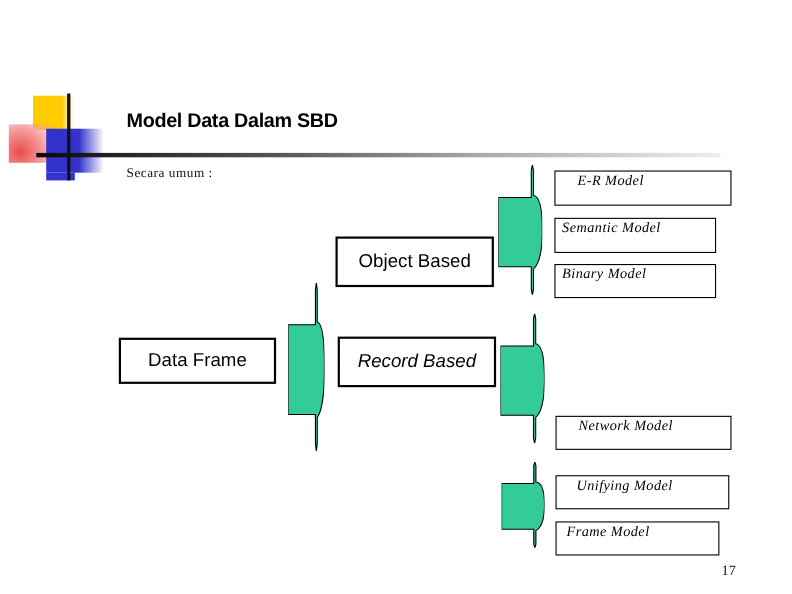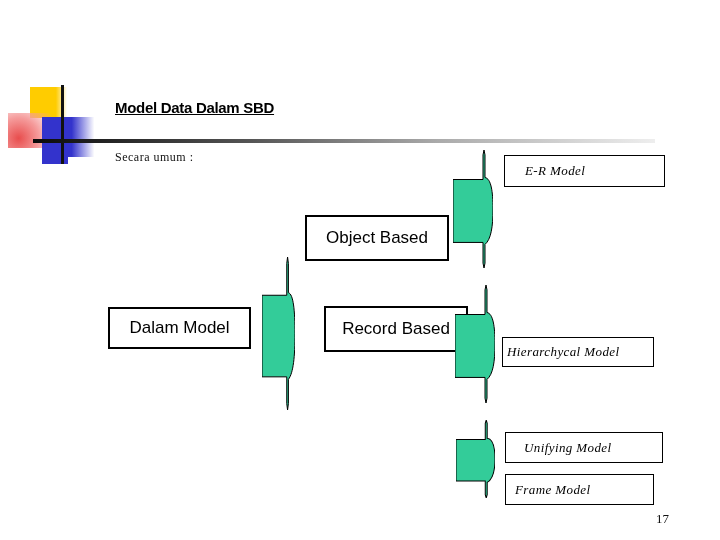--- a/index.html
+++ b/index.html
@@ -13,33 +13,33 @@
   .logo-red{position:absolute;left:8px;top:113px;width:48px;height:35px;
     background:radial-gradient(circle at 22% 72%, #E84D4D 0%, #F59B9B 45%, rgba(255,255,255,0) 90%);}
   .logo-blue{position:absolute;left:42px;top:117px;width:54px;height:40px;
     background:linear-gradient(to right,#3333CC 55%,rgba(255,255,255,0) 97%);}
   .logo-blue-tab{position:absolute;left:42px;top:157px;width:26px;height:7px;background:#3333CC;}
   .logo-vline{position:absolute;left:61px;top:85px;width:3px;height:79px;background:#111;}
   .title-rule{position:absolute;left:33px;top:139px;width:622px;height:4px;
     background:linear-gradient(to right,#0a0a0a 0%,#555 35%,#aaa 65%,#eeeeee 100%);}
   
   .slide-title{position:absolute;left:115px;top:99px;
-    font-size:15px;font-weight:bold;color:#000;letter-spacing:-0.3px;white-space:nowrap;text-decoration:underline;}
+    font-size:18px;font-weight:bold;color:#000;letter-spacing:-0.3px;white-space:nowrap;}
   .slide-subtitle{position:absolute;left:115px;top:150px;
     font-family:"Liberation Serif",serif;font-size:12px;color:#111;letter-spacing:0.5px;white-space:nowrap;}
   .page-number{position:absolute;left:656px;top:511px;
     font-family:"Liberation Serif",serif;font-size:13px;color:#111;}
   
   .big-box{position:absolute;display:flex;align-items:center;justify-content:center;
     border:2px solid #000;background:#fff;font-size:17px;color:#000;white-space:nowrap;}
   .box-data-model{left:108px;top:307px;width:139px;height:38px;}
   .box-object-based{left:305px;top:215px;width:140px;height:42px;}
-  .box-record-based{left:324px;top:306px;width:140px;height:42px;}
+  .box-record-based{left:307px;top:306px;width:140px;height:42px;font-style:italic;}
   .box-physical-based{left:305px;top:428px;width:142px;height:40px;}
-  .small-box{position:absolute;display:flex;align-items:center;
+  .small-box{position:absolute;display:flex;align-items:flex-start;
     border:1px solid #000;background:#fff;
     font-family:"Liberation Serif",serif;font-style:italic;font-size:13px;color:#000;
     letter-spacing:0.4px;white-space:nowrap;}
   .box-er{left:504px;top:155px;width:139px;height:30px;padding-left:20px;}
   .box-semantic{left:504px;top:198px;width:139px;height:30px;padding-left:6px;}
   .box-binary{left:504px;top:240px;width:139px;height:29px;padding-left:6px;}
   .box-relational{left:502px;top:293px;width:140px;height:30px;padding-left:4px;}
   .box-hierarchycal{left:502px;top:337px;width:146px;height:28px;padding-left:4px;}
   .box-network{left:505px;top:378px;width:138px;height:29px;padding-left:20px;}
   .box-unifying{left:505px;top:432px;width:138px;height:29px;padding-left:18px;}
@@ -61,21 +61,21 @@
   <div class="logo-red"></div>
   <div class="logo-blue"></div>
   <div class="logo-blue-tab"></div>
   <div class="logo-vline"></div>
   <div class="title-rule"></div>
 
   <div class="slide-title">Model Data Dalam SBD</div>
   <div class="slide-subtitle">Secara umum :</div>
 
   <div class="big-box box-data-model">
-    <span>Dalam Model</span>
+    <span>Data Frame</span>
   </div>
 
   <div class="big-box box-object-based">
     <span>Object Based</span>
   </div>
   <div class="big-box box-record-based">
     <span>Record Based</span>
   </div>
 
   <div class="brace brace-1">
@@ -95,22 +95,28 @@
   </div>
   <div class="brace brace-4">
     <svg viewBox="0 0 40 120" preserveAspectRatio="none">
       <path d="M31,0 L30,5 L30,30 L0,30 L0,94 L30,94 L30,115 L31,120 L32,115 L32,96 C38,91 40,78 40,60 C40,42 38,29 32,28 L32,5 Z" stroke="#000" stroke-width="1" vector-effect="non-scaling-stroke" fill="#33CC99"></path>
     </svg>
   </div>
 
   <div class="small-box box-er">
     <span>E-R Model</span>
   </div>
-  <div class="small-box box-hierarchycal">
-    <span>Hierarchycal Model</span>
+  <div class="small-box box-semantic">
+    <span>Semantic Model</span>
+  </div>
+  <div class="small-box box-binary">
+    <span>Binary Model</span>
+  </div>
+  <div class="small-box box-network">
+    <span>Network Model</span>
   </div>
   <div class="small-box box-frame">
     <span>Frame Model</span>
   </div>
   <div class="small-box box-unifying">
     <span>Unifying Model</span>
   </div>
 
   <div class="page-number">17</div>
 

